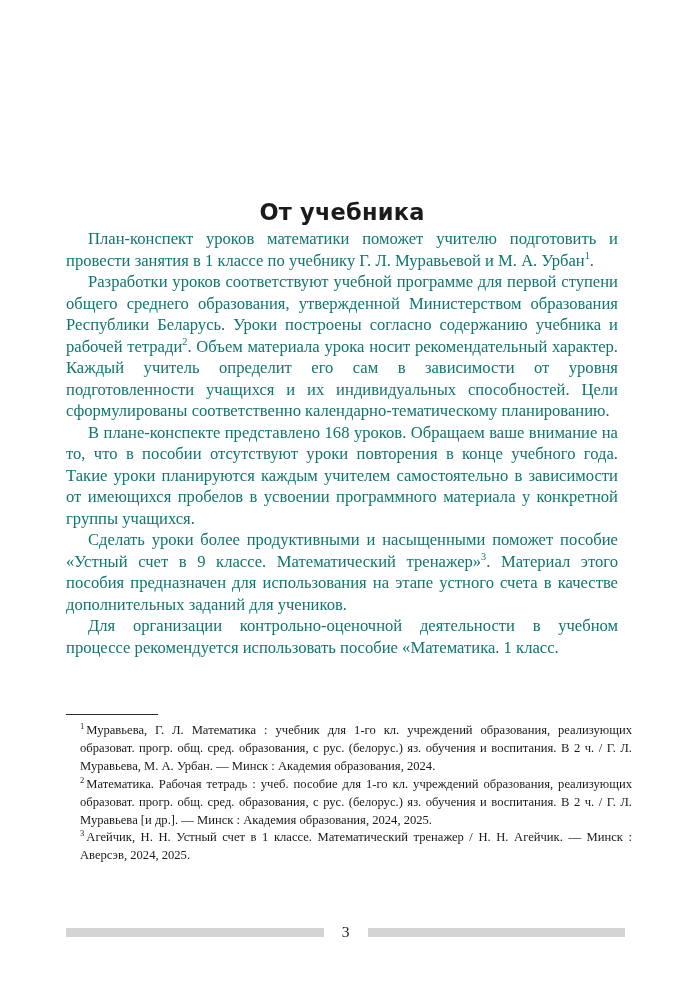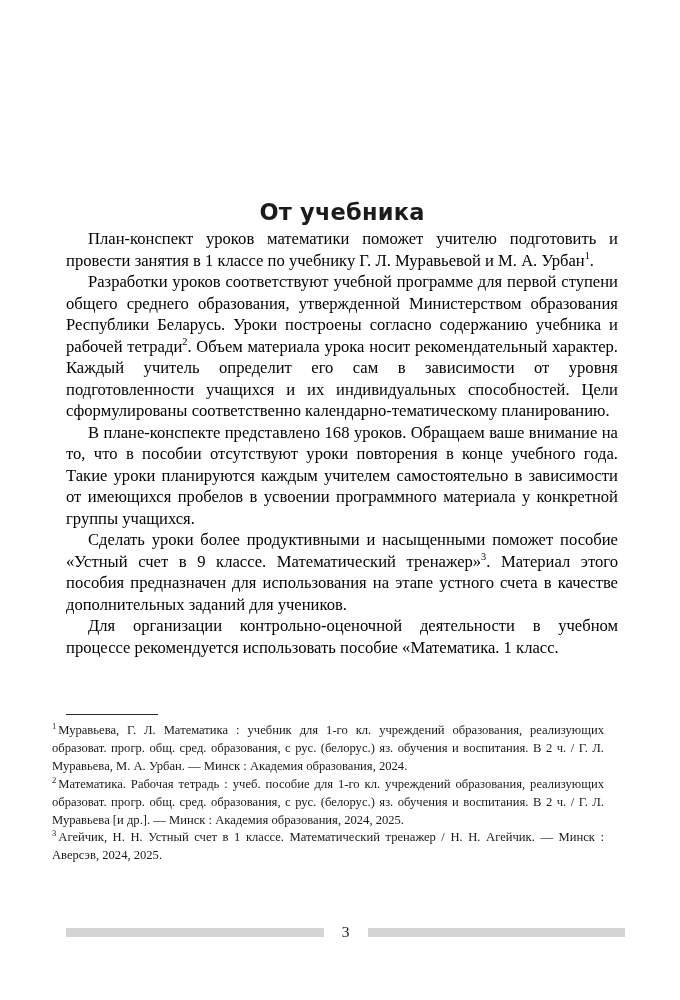--- a/index.html
+++ b/index.html
@@ -47,42 +47,42 @@
   }
 
   .para {
     margin: 0;
     text-align: justify;
     text-justify: inter-word;
     font-size: 16.6px;
     line-height: 21.5px;
     text-indent: 22px;
     hyphens: manual;
-    color: #000000;
+    color: #0f766e;
   }
 
   .para sup {
     font-size: 0.62em;
     vertical-align: super;
     line-height: 0;
   }
 
   
   .footnote-rule {
     position: absolute;
     left: 66px;
     top: 714px;
     width: 92px;
     height: 0;
     border-top: 1px solid #2a2a2a;
   }
 
   .footnotes {
     position: absolute;
-    left: 52px;
+    left: 80px;
     top: 722px;
     width: 552px;
   }
 
   .footnote {
     margin: 0;
     text-align: justify;
     text-justify: inter-word;
     font-size: 12.6px;
     line-height: 17.9px;

